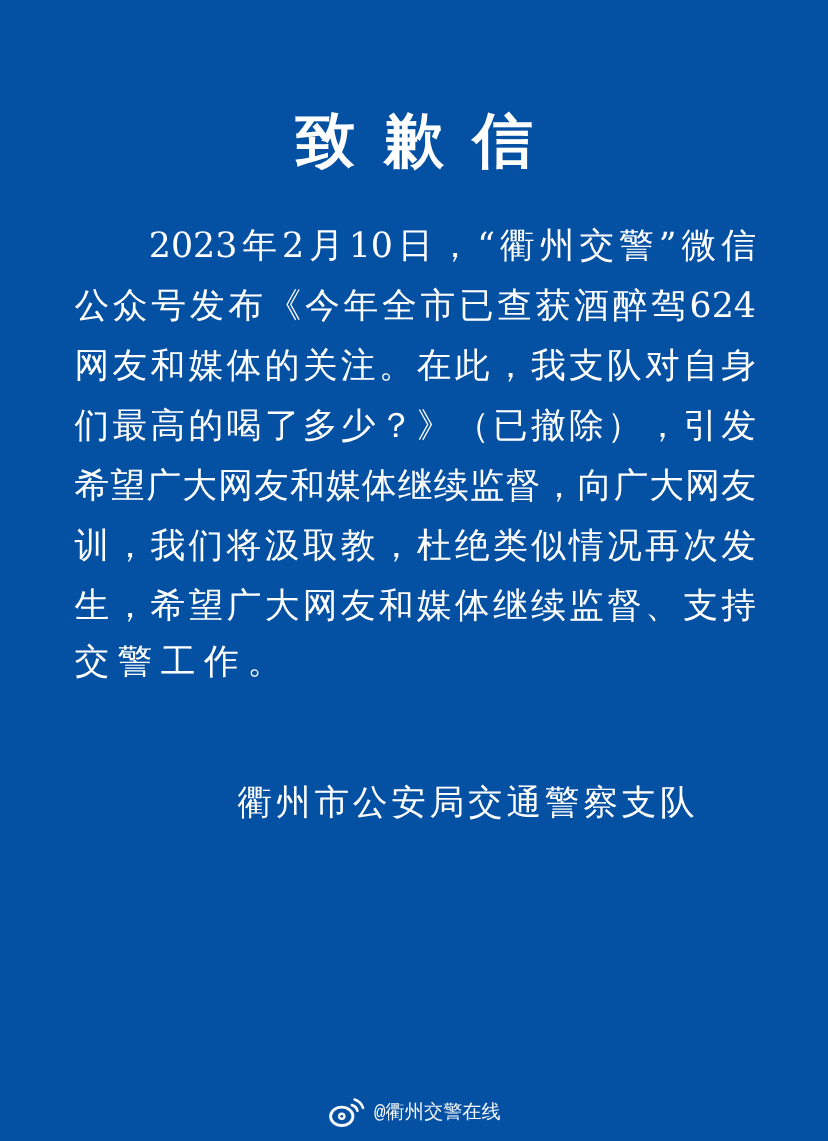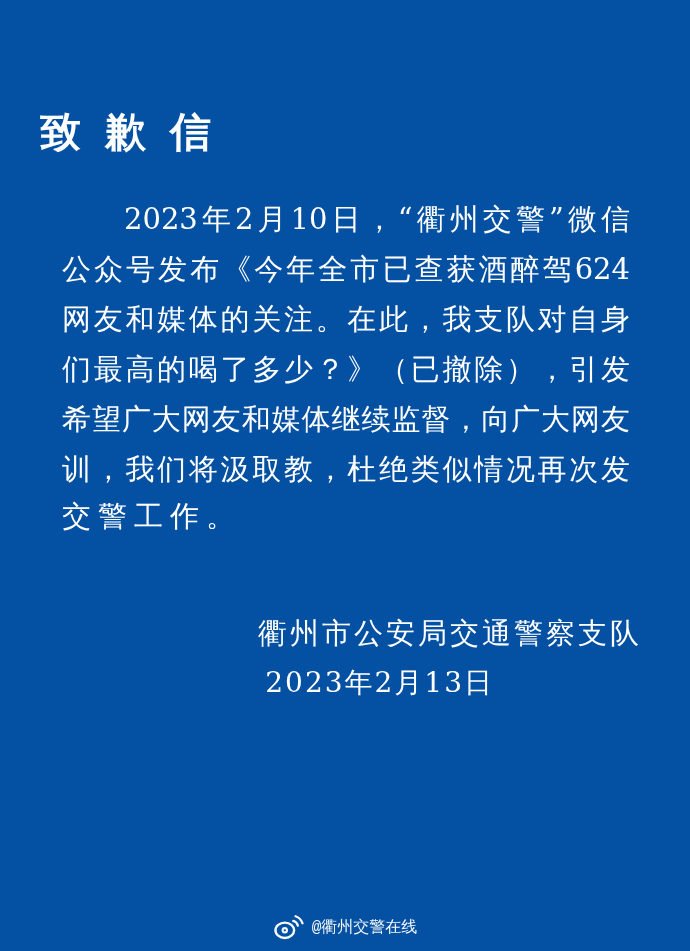--- a/index.html
+++ b/index.html
@@ -11,26 +11,26 @@
     position: relative;
     width: 690px;
     height: 951px;
     margin: 0 auto;
     background: #0450a2;
     color: #ffffff;
     font-family: "DejaVu Serif", serif;
     overflow: hidden;
   }
   .title {
-    margin: 16px;
+    margin: 1px;
     padding-top: 82px;
-    font-size: 41px;
+    font-size: 50px;
     font-weight: bold;
     line-height: 68px;
-    text-align: left;
+    text-align: center;
     letter-spacing: 24px;
     text-indent: 24px;
   }
   .letter-body {
     margin: 28px 60px 12px 62px;
     font-size: 29px;
   }
   .body-line {
     height: 50px;
     line-height: 50px;
@@ -41,21 +41,21 @@
   .body-line.first {
     padding-left: 62px;
   }
   .body-line.last {
     text-align-last: left;
     letter-spacing: 7px;
     font-family: Liberation Mono, monospace;
   }
   .signature {
     margin-top: 64px;
-    padding-right: 48px;
+    padding-right: 108px;
     font-size: 29px;
     letter-spacing: 3px;
     text-align: right;
     line-height: 50px;
   }
   .date-line {
     padding-right: 196px;
     font-size: 28px;
     letter-spacing: 2px;
     text-align: right;
@@ -88,26 +88,26 @@
 
   <h1 class="title">致歉信</h1>
 
   <div class="letter-body">
     <div class="body-line first">2023年2月10日，“衢州交警”微信</div>
     <div class="body-line">公众号发布《今年全市已查获酒醉驾624</div>
     <div class="body-line">网友和媒体的关注。在此，我支队对自身</div>
     <div class="body-line">们最高的喝了多少？》（已撤除），引发</div>
     <div class="body-line">希望广大网友和媒体继续监督，向广大网友</div>
     <div class="body-line">训，我们将汲取教，杜绝类似情况再次发</div>
+    <div class="body-line">生，希望广大网友和媒体继续监督、支持</div>
     <div class="body-line last">交警工作。</div>
   </div>
 
   <div class="signature">衢州市公安局交通警察支队</div>
 
-  <div class="date-line">2023年2月13日</div>
 
   <div class="footer">
     <span class="weibo-icon">
       <svg viewBox="0 0 34 30" width="32" height="28" aria-hidden="true">
         <g fill="none" stroke="#ffffff" stroke-width="2.4" stroke-linecap="round">
           <path d="M21.5 8.5 A7 7 0 0 1 26.5 13.5"></path>
           <path d="M24 3.5 A12 12 0 0 1 31.5 11"></path>
         </g>
         <g fill="none" stroke="#ffffff" stroke-width="2.6">
           <ellipse cx="12.5" cy="18.5" rx="10" ry="8.2"></ellipse>

